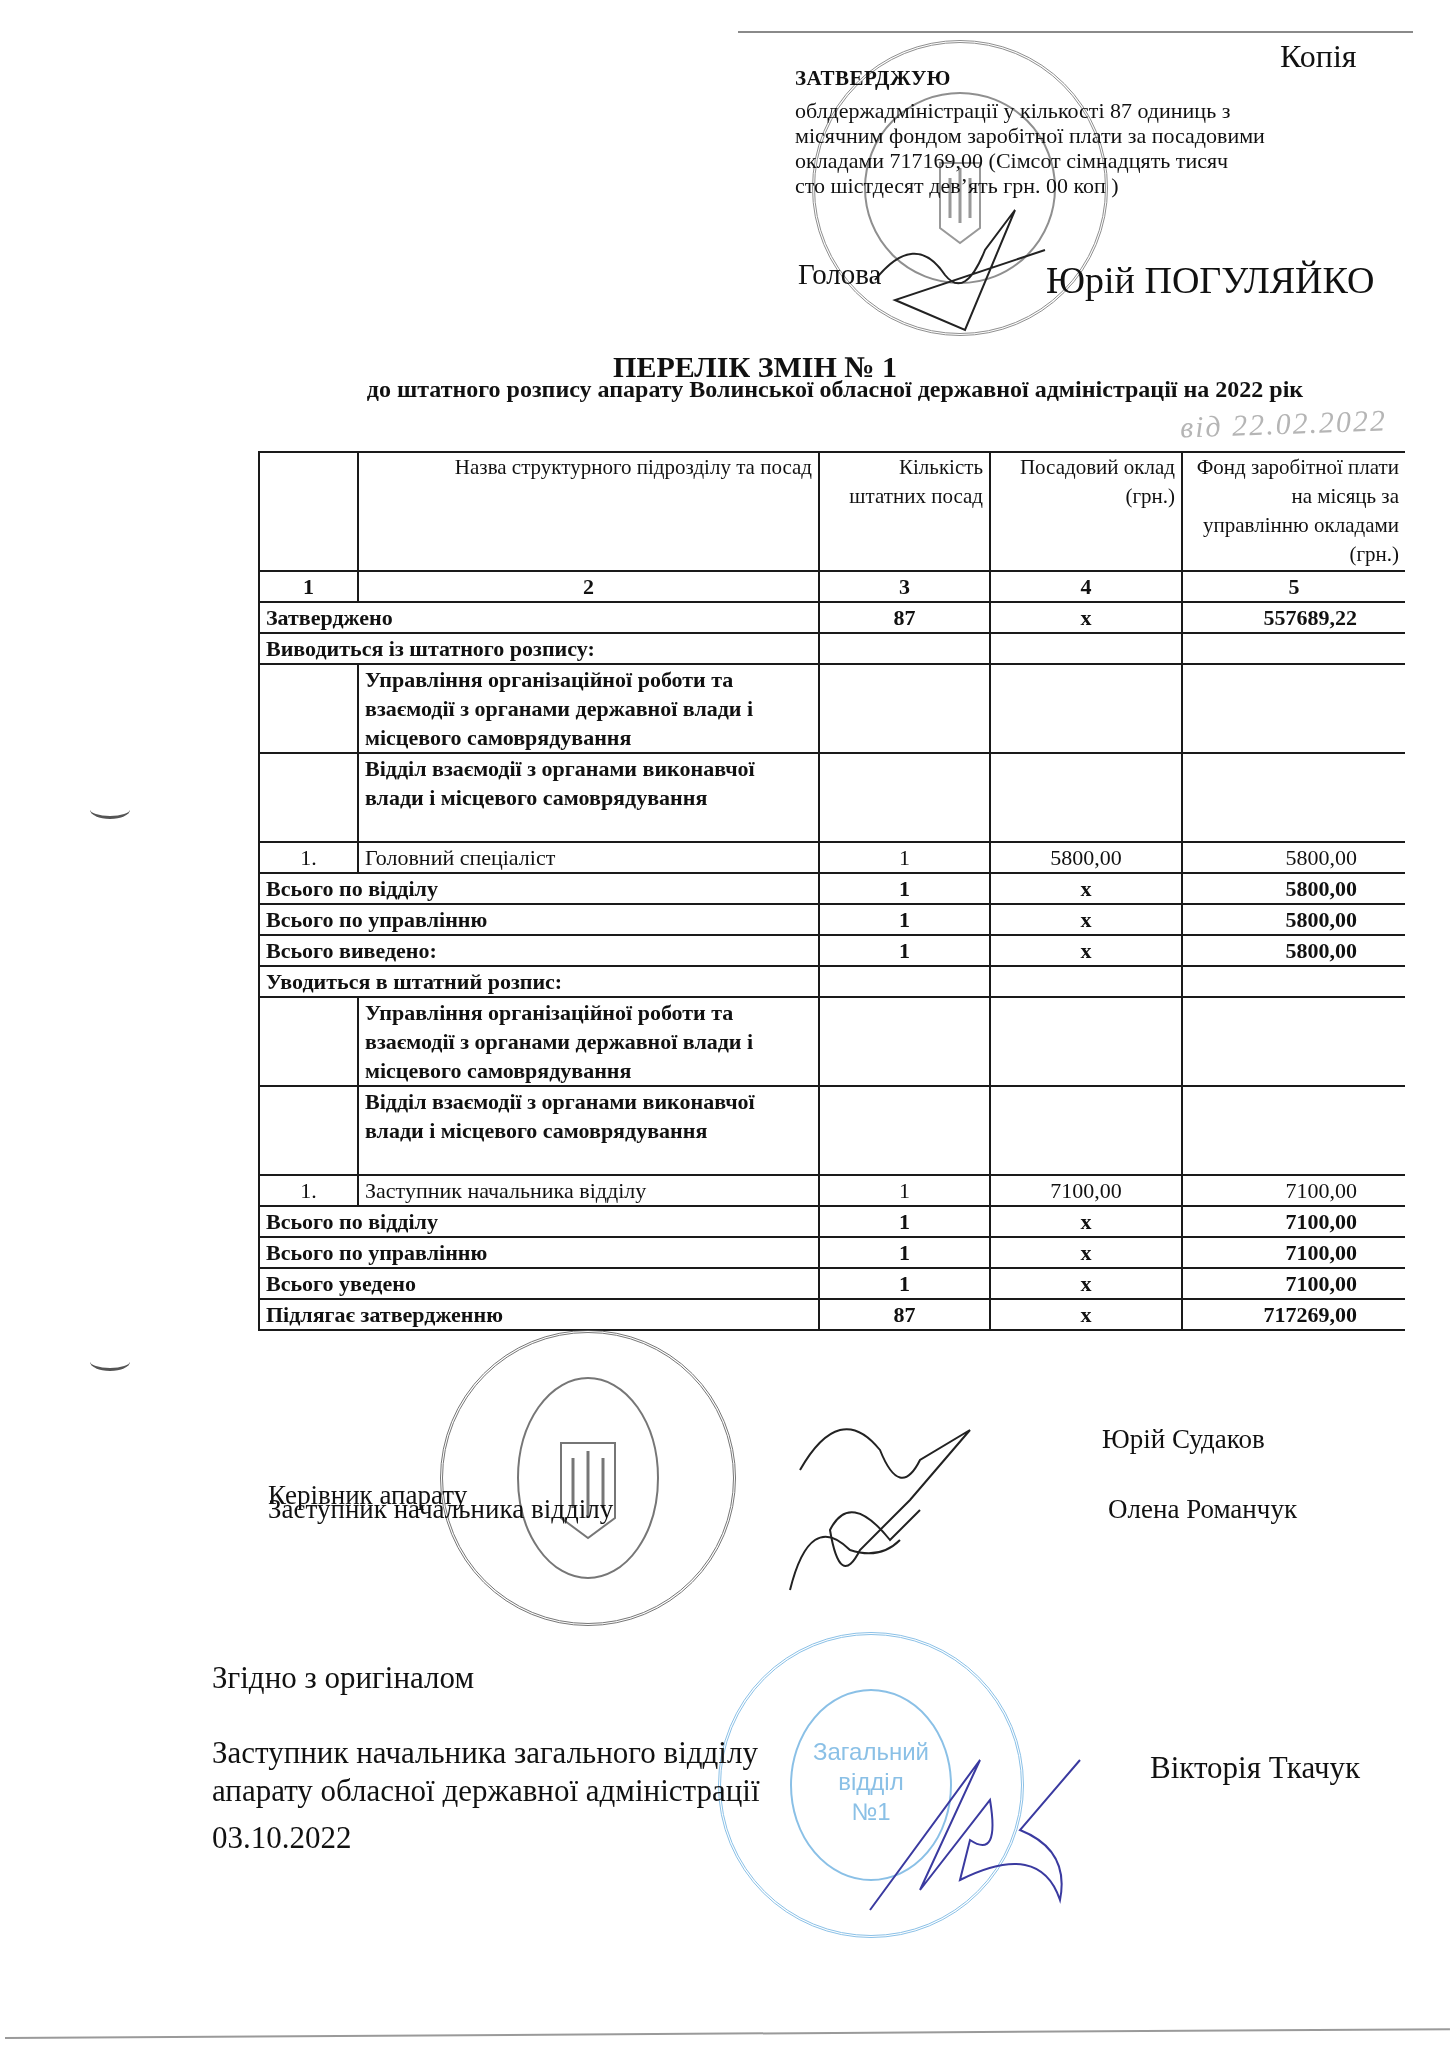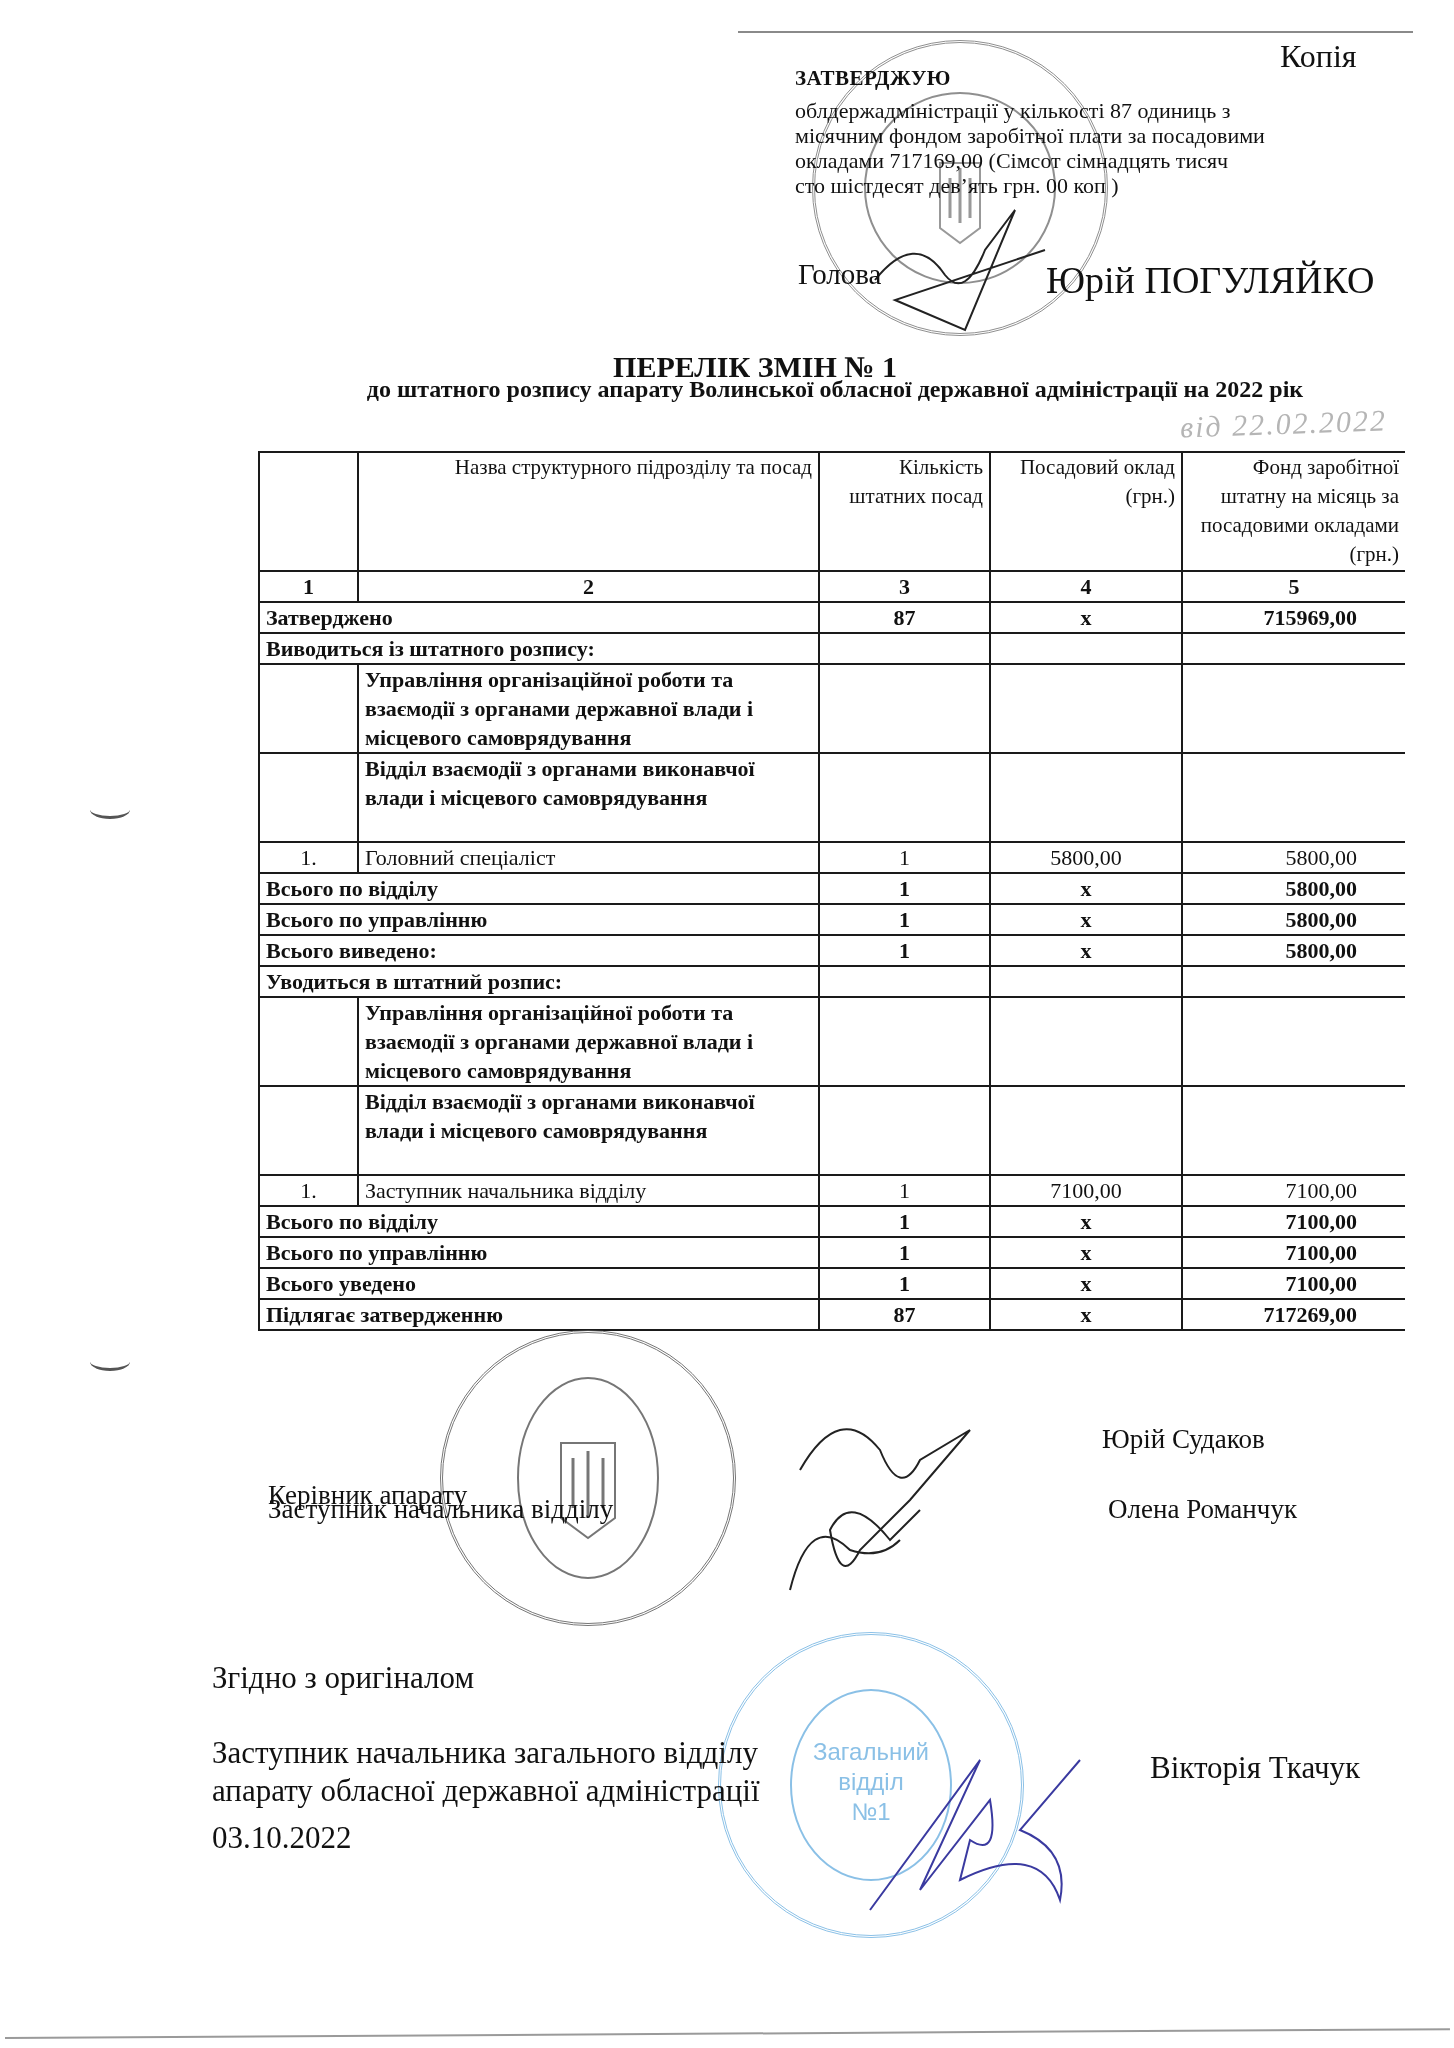--- a/index.html
+++ b/index.html
@@ -88,34 +88,34 @@
 <div class="abs doc-title doc-title-2">до штатного розпису апарату Волинської обласної державної адміністрації на 2022 рік</div>
 <div class="abs hand-date">від 22.02.2022</div>
 
 <table class="staff">
   <tbody>
       <tr class="hdr">
     <td class="c1"></td>
     <td class="c2">Назва структурного підрозділу та посад</td>
     <td class="c3">Кількість штатних посад</td>
     <td class="c4">Посадовий оклад (грн.)</td>
-    <td class="c5">Фонд заробітної штатну на місяць за посадовими окладами (грн.)</td>
+    <td class="c5">Фонд заробітної плати на місяць за управлінню окладами (грн.)</td>
   </tr>
   <tr class="num">
     <td>1</td>
     <td>2</td>
     <td>3</td>
     <td>4</td>
     <td>5</td>
   </tr>
   <tr class="b">
     <td colspan="2">Затверджено</td>
     <td class="ctr">87</td>
     <td class="ctr">x</td>
-    <td class="rgt5">715969,00</td>
+    <td class="rgt5">557689,22</td>
   </tr>
 
   <tr class="b">
     <td colspan="2">Виводиться із штатного розпису:</td>
     <td></td>
         <td></td>
         <td></td>
   </tr>
   <tr class="b unit">
     <td></td>

